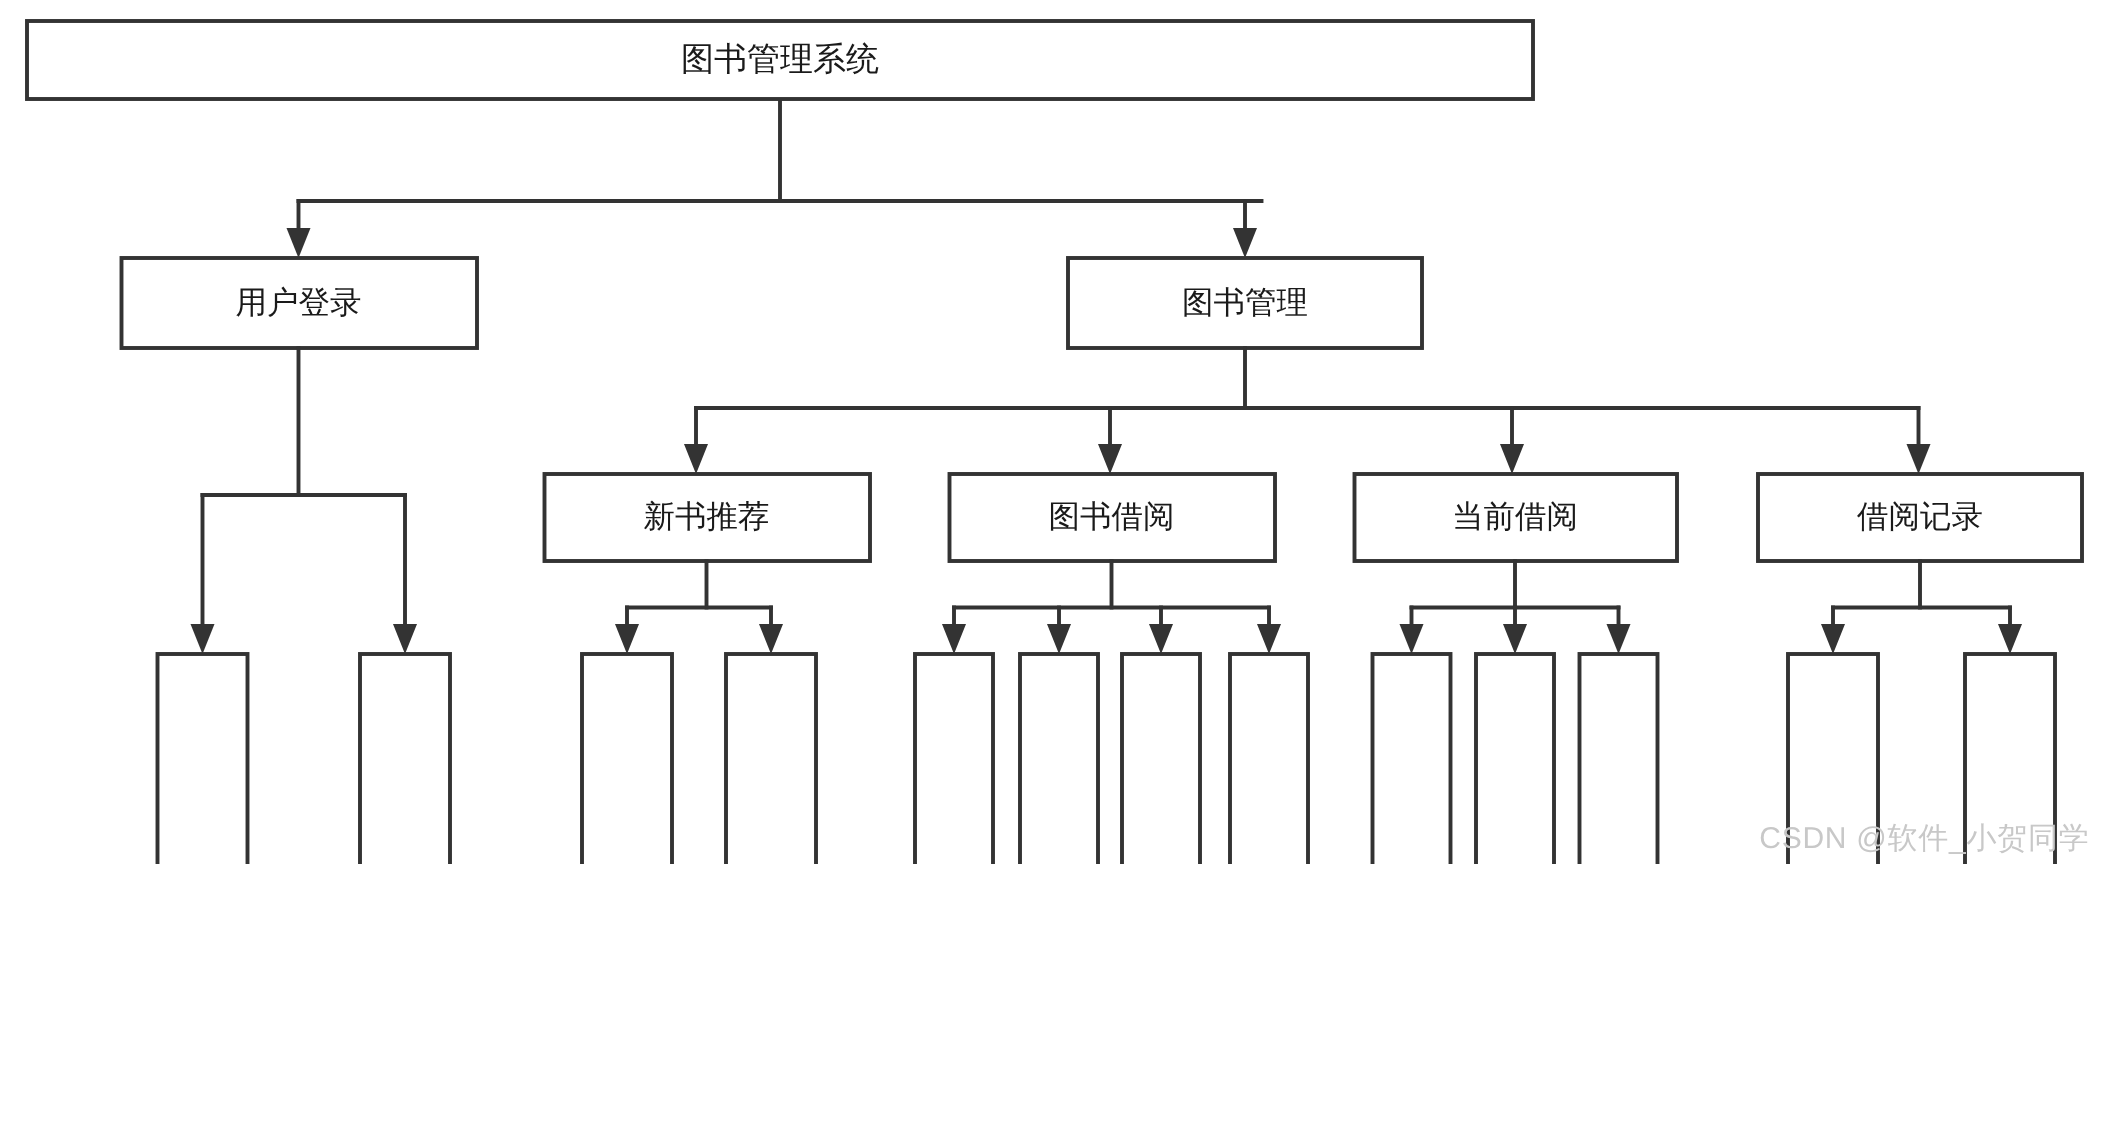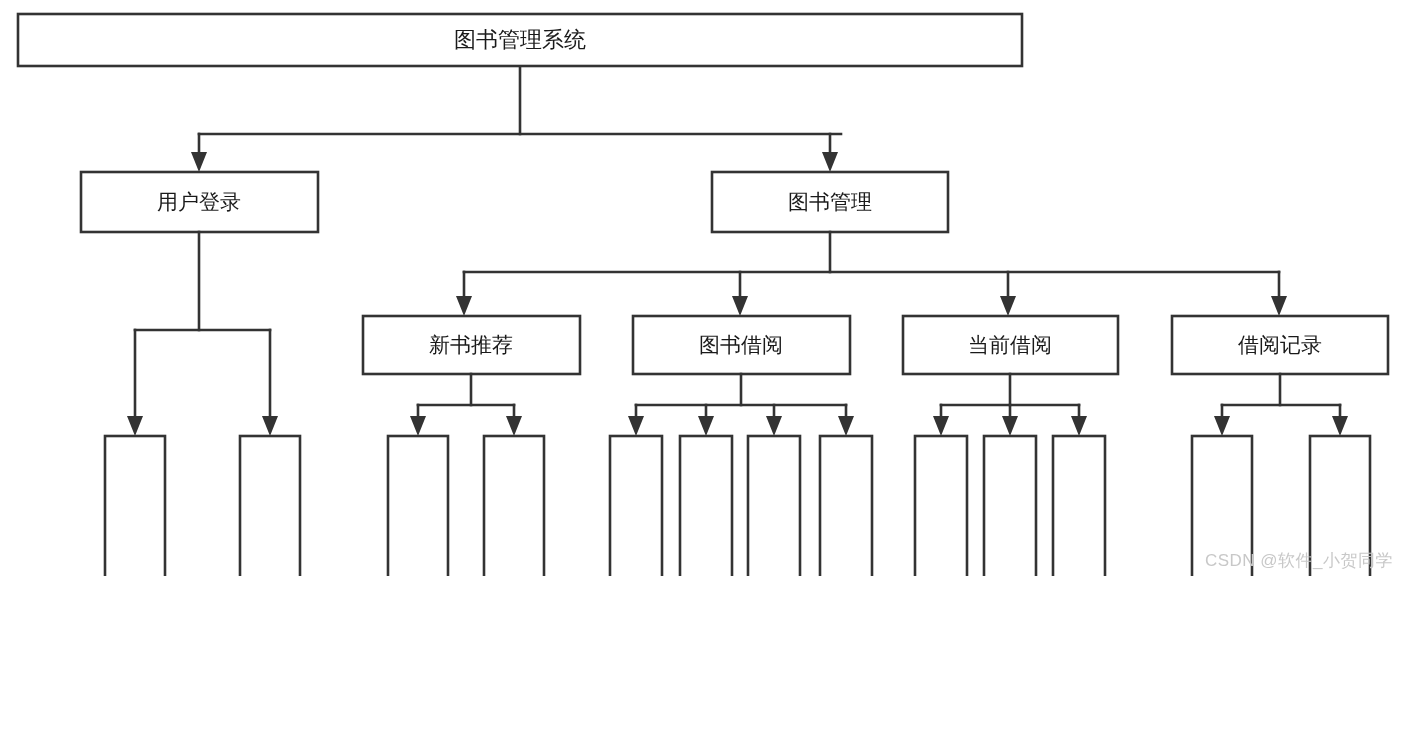--- a/index.html
+++ b/index.html
@@ -68,21 +68,21 @@
     letter-spacing: 1.5px;
     color: #1a1a1a;
     white-space: nowrap;
     pointer-events: none;
   }
   .watermark {
     position: absolute;
     right: 12px;
     bottom: 4px;
     font-family: "Liberation Sans", "DejaVu Sans", sans-serif;
-    font-size: 17px;
+    font-size: 20px;
     color: #c8c8c8;
     letter-spacing: 0.5px;
     white-space: nowrap;
     pointer-events: none;
   }
 </style>
 </head>
 <body>
 
 <div id="diagram-root">

